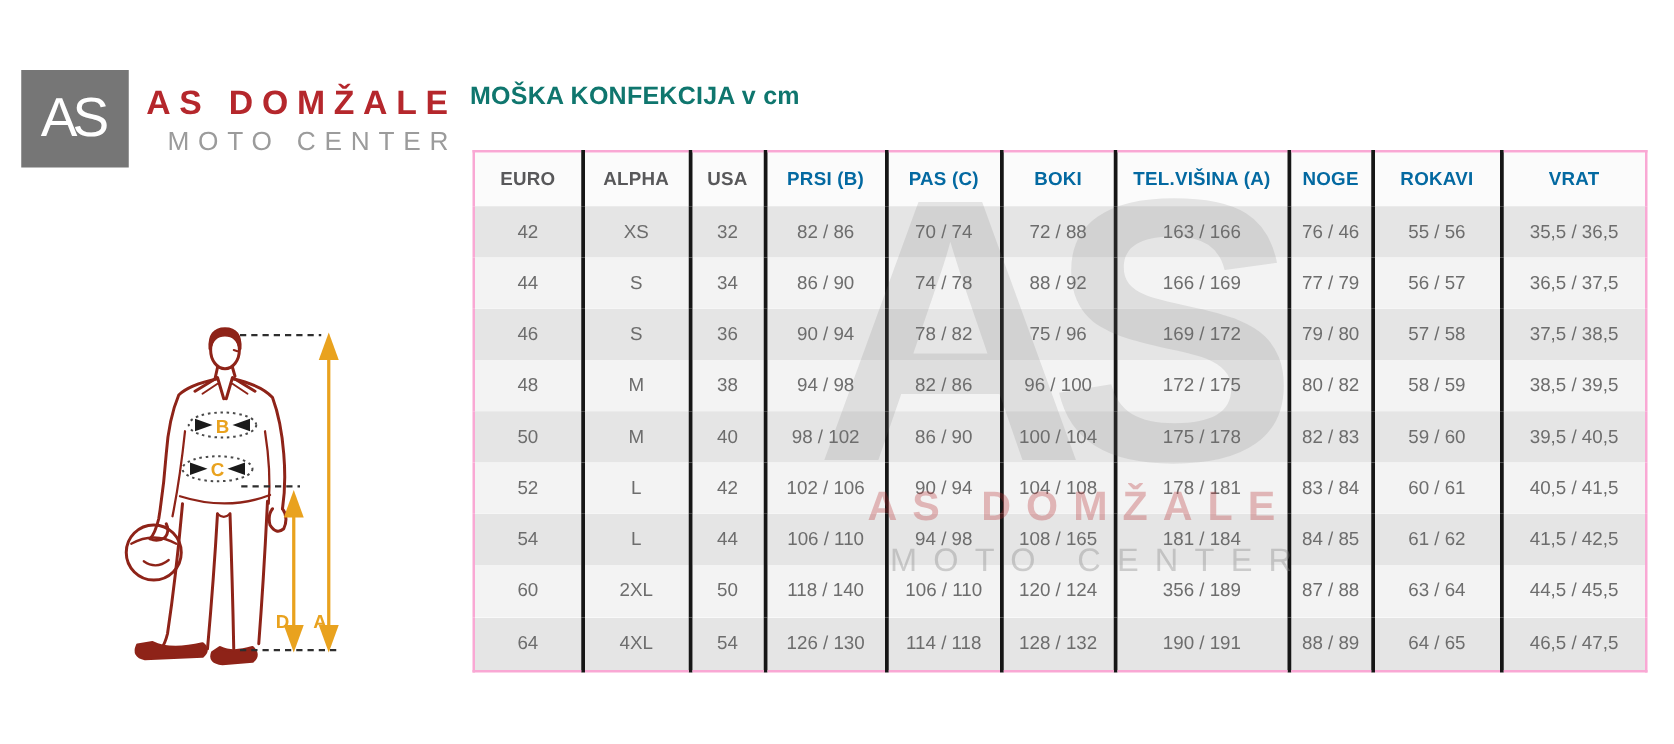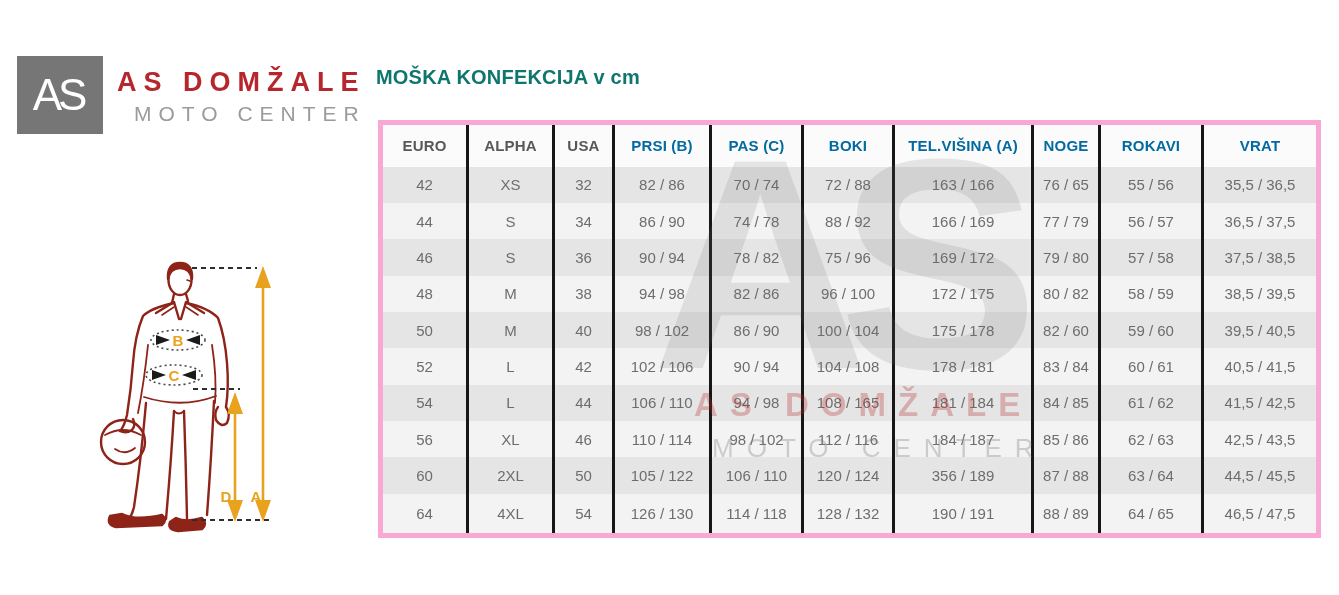--- a/index.html
+++ b/index.html
@@ -37,21 +37,21 @@
     position: absolute; left: 376px; top: 66px;
     font-size: 20px; font-weight: bold; color: #0f766e;
     letter-spacing: 0.2px; white-space: nowrap;
   }
 
   
   .table-wrap { position: absolute; left: 378px; top: 120px; }
   table.size-table {
     border-collapse: collapse; table-layout: fixed;
     width: 938px; height: 418px;
-    border: 5px solid #f9a8d4;
+    border: 2px solid #f9a8d4;
   }
   table.size-table th, table.size-table td {
     border-left: 3px solid #161616;
     text-align: center; vertical-align: middle;
     white-space: nowrap; overflow: hidden;
   }
   table.size-table th:first-child, table.size-table td:first-child { border-left: none; }
   table.size-table thead tr { height: 44px; background: #fbfbfb; }
   table.size-table thead th {
     font-size: 15px; font-weight: bold; color: #0369a1; letter-spacing: 0.2px;
@@ -125,21 +125,21 @@
     </thead>
     <tbody>
         <tr>
           <td>42</td>
           <td>XS</td>
           <td>32</td>
           <td>82 / 86</td>
           <td>70 / 74</td>
           <td>72 / 88</td>
           <td>163 / 166</td>
-          <td>76 / 65</td>
+          <td>76 / 46</td>
           <td>55 / 56</td>
           <td>35,5 / 36,5</td>
         </tr>
         <tr>
           <td>44</td>
           <td>S</td>
           <td>34</td>
           <td>86 / 90</td>
           <td>74 / 78</td>
           <td>88 / 92</td>
@@ -173,21 +173,21 @@
           <td>38,5 / 39,5</td>
         </tr>
         <tr>
           <td>50</td>
           <td>M</td>
           <td>40</td>
           <td>98 / 102</td>
           <td>86 / 90</td>
           <td>100 / 104</td>
           <td>175 / 178</td>
-          <td>82 / 60</td>
+          <td>82 / 83</td>
           <td>59 / 60</td>
           <td>39,5 / 40,5</td>
         </tr>
         <tr>
           <td>52</td>
           <td>L</td>
           <td>42</td>
           <td>102 / 106</td>
           <td>90 / 94</td>
           <td>104 / 108</td>
@@ -202,36 +202,24 @@
           <td>44</td>
           <td>106 / 110</td>
           <td>94 / 98</td>
           <td>108 / 165</td>
           <td>181 / 184</td>
           <td>84 / 85</td>
           <td>61 / 62</td>
           <td>41,5 / 42,5</td>
         </tr>
         <tr>
-          <td>56</td>
-          <td>XL</td>
-          <td>46</td>
-          <td>110 / 114</td>
-          <td>98 / 102</td>
-          <td>112 / 116</td>
-          <td>184 / 187</td>
-          <td>85 / 86</td>
-          <td>62 / 63</td>
-          <td>42,5 / 43,5</td>
-        </tr>
-        <tr>
           <td>60</td>
           <td>2XL</td>
           <td>50</td>
-          <td>105 / 122</td>
+          <td>118 / 140</td>
           <td>106 / 110</td>
           <td>120 / 124</td>
           <td>356 / 189</td>
           <td>87 / 88</td>
           <td>63 / 64</td>
           <td>44,5 / 45,5</td>
         </tr>
         <tr>
           <td>64</td>
           <td>4XL</td>

